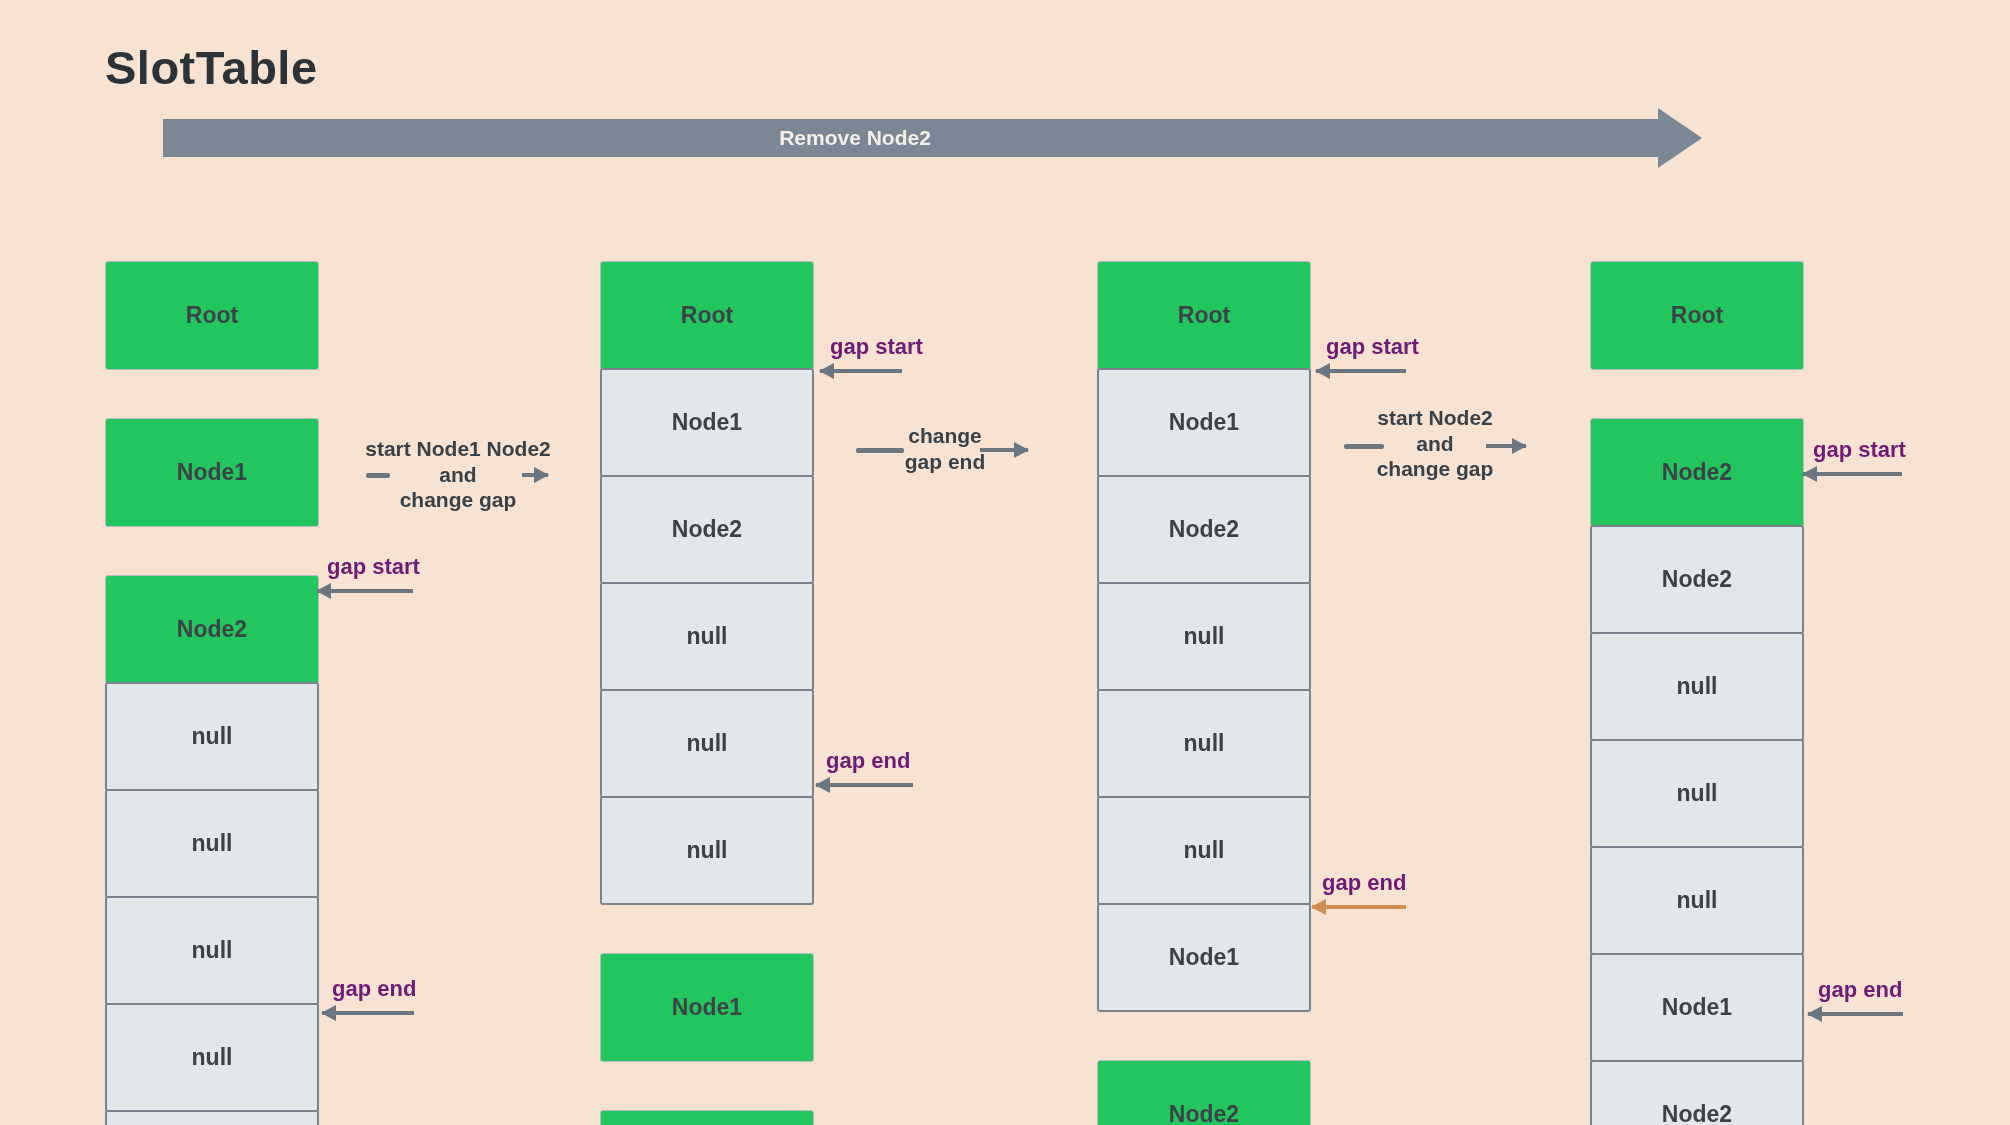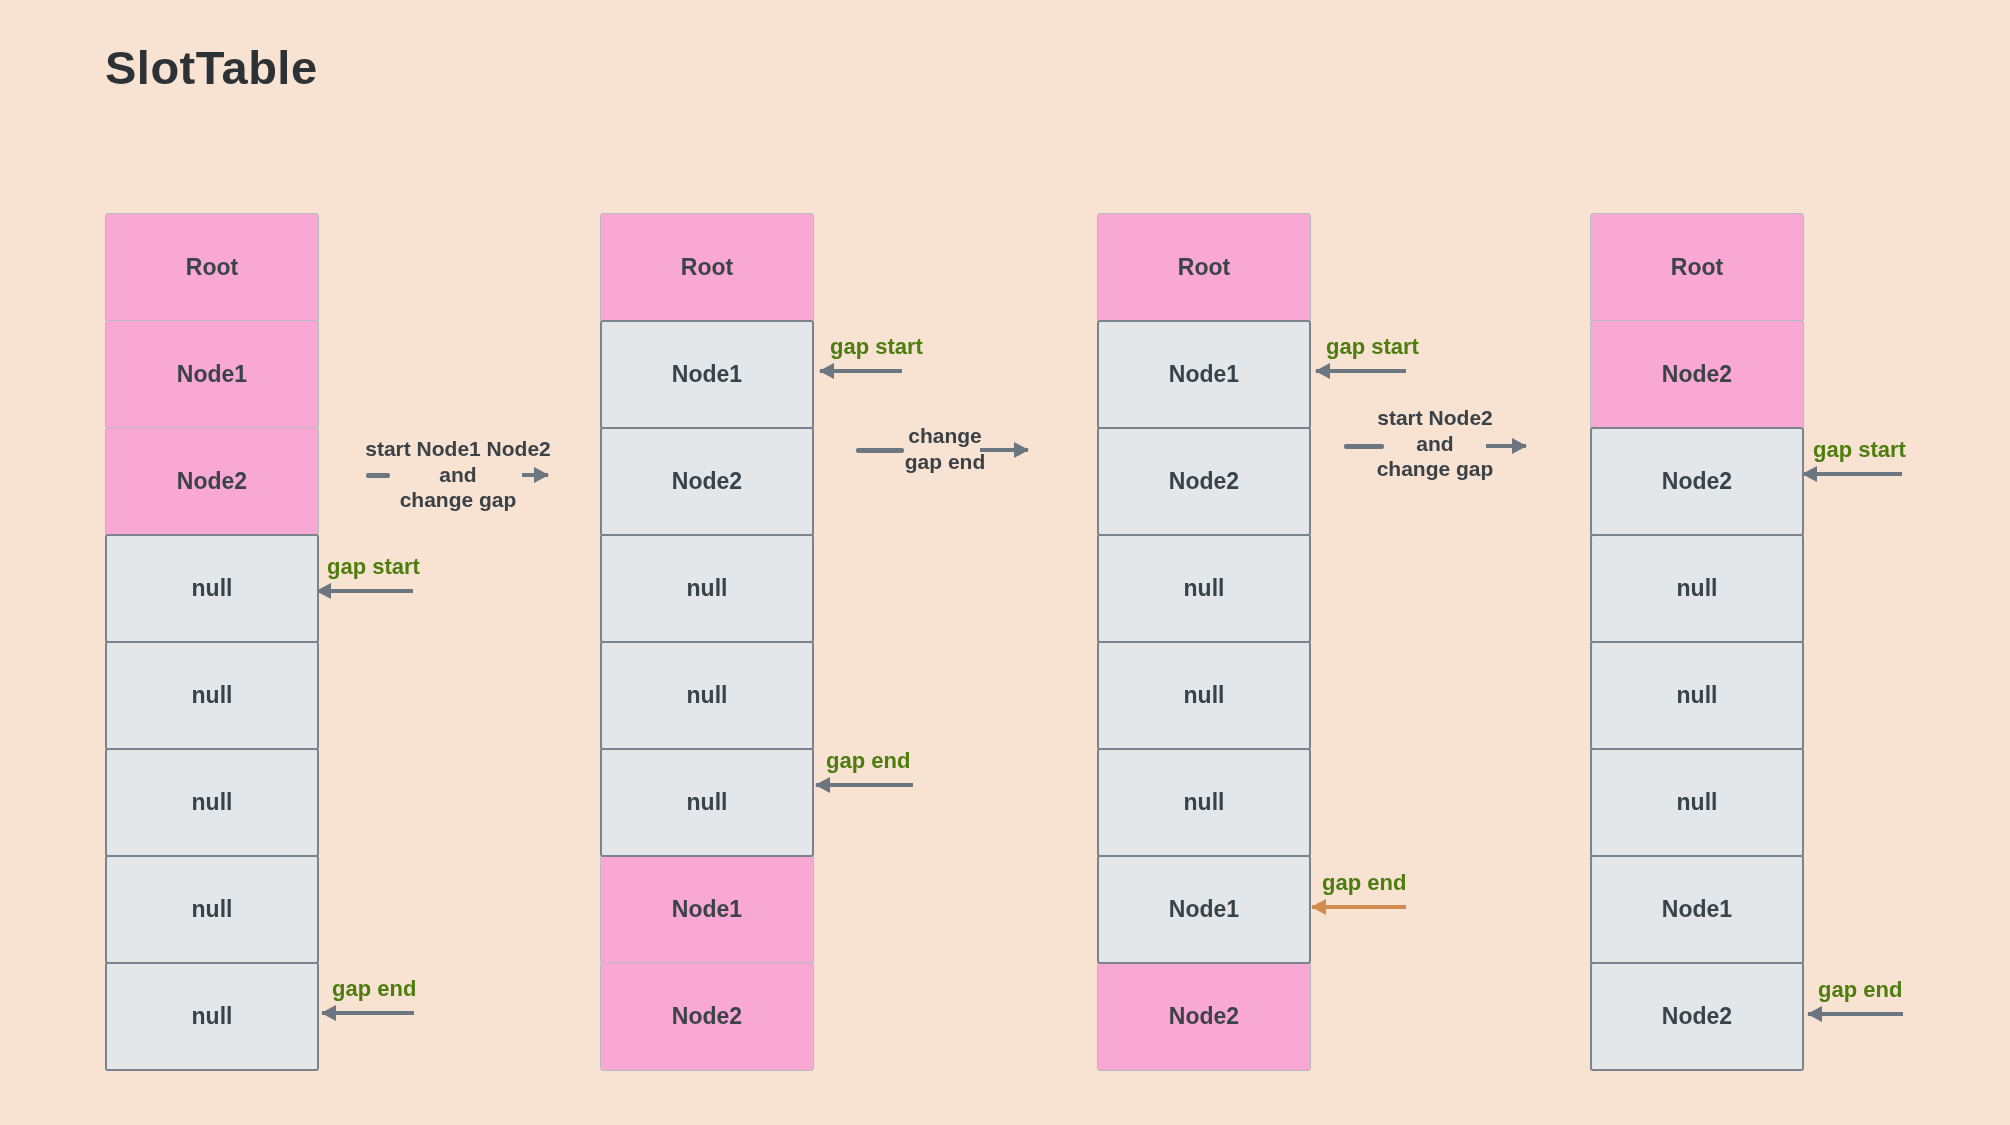--- a/index.html
+++ b/index.html
@@ -34,27 +34,27 @@
 
   
   .col{position:absolute;width:214px;top:213px;}
   .cell{
     box-sizing:border-box;height:109px;width:214px;
     display:flex;align-items:center;justify-content:center;
     font-size:23px;font-weight:600;color:#3c4348;
     border-radius:3px;
   }
   .cell + .cell{margin-top:-2px;}
-  .cell.white{background:#f9a8d4;border:1.5px solid #b5bdc2;}
+  .cell.white{background:#22c55e;border:1.5px solid #b5bdc2;margin-top:48px;}
   .cell.gray{background:#e3e7e9;border:2px solid #7b838c;position:relative;z-index:1;}
 
   
   .gap-marker{position:absolute;}
   .gap-label{
-    font-size:22px;font-weight:600;color:#4d7c0f;white-space:nowrap;
+    font-size:22px;font-weight:600;color:#701a75;white-space:nowrap;
     margin-left:10px;margin-bottom:9px;
   }
   .harrow{position:relative;height:4px;background:#6b7681;}
   .harrow.left::before{
     content:'';position:absolute;left:-1px;top:-6px;
     border-top:8px solid transparent;border-bottom:8px solid transparent;
     border-right:15px solid #6b7681;
   }
   .harrow.right::after{
     content:'';position:absolute;right:-1px;top:-6px;
@@ -72,20 +72,23 @@
   }
   .dash{position:absolute;height:5px;background:#6b7681;border-radius:2px;}
 </style>
 </head>
 <body>
 
 <div class="canvas">
 
   <div class="title">SlotTable</div>
 
+  <div class="banner">
+    <span class="banner-label">Remove Node2</span>
+  </div>
 
   <div class="col" style="left:105px">
     <div class="cell white">Root</div>
     <div class="cell white">Node1</div>
     <div class="cell white">Node2</div>
     <div class="cell gray">null</div>
     <div class="cell gray">null</div>
     <div class="cell gray">null</div>
     <div class="cell gray">null</div>
     <div class="cell gray">null</div>

